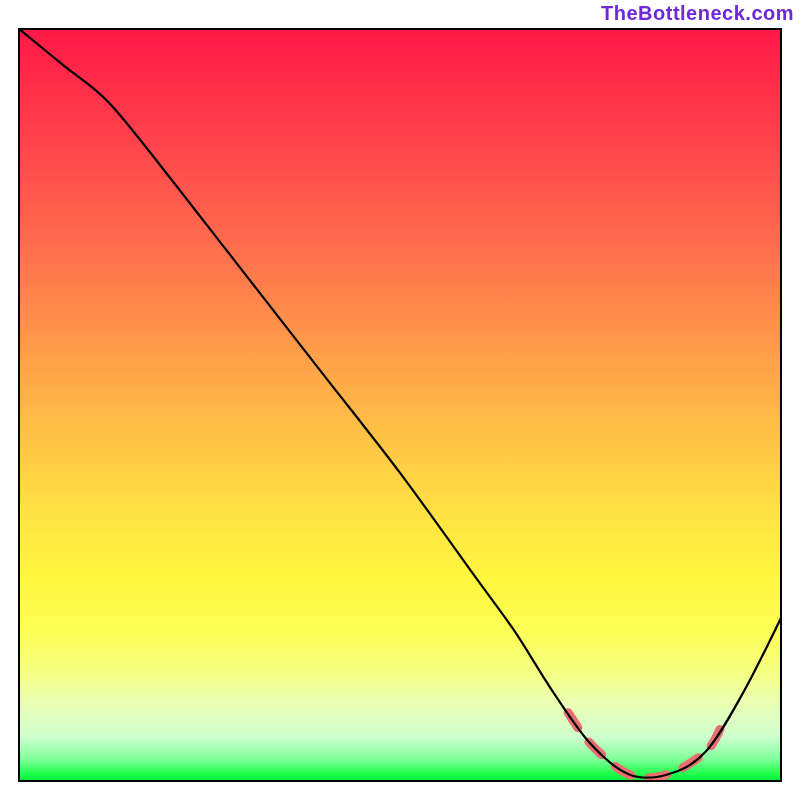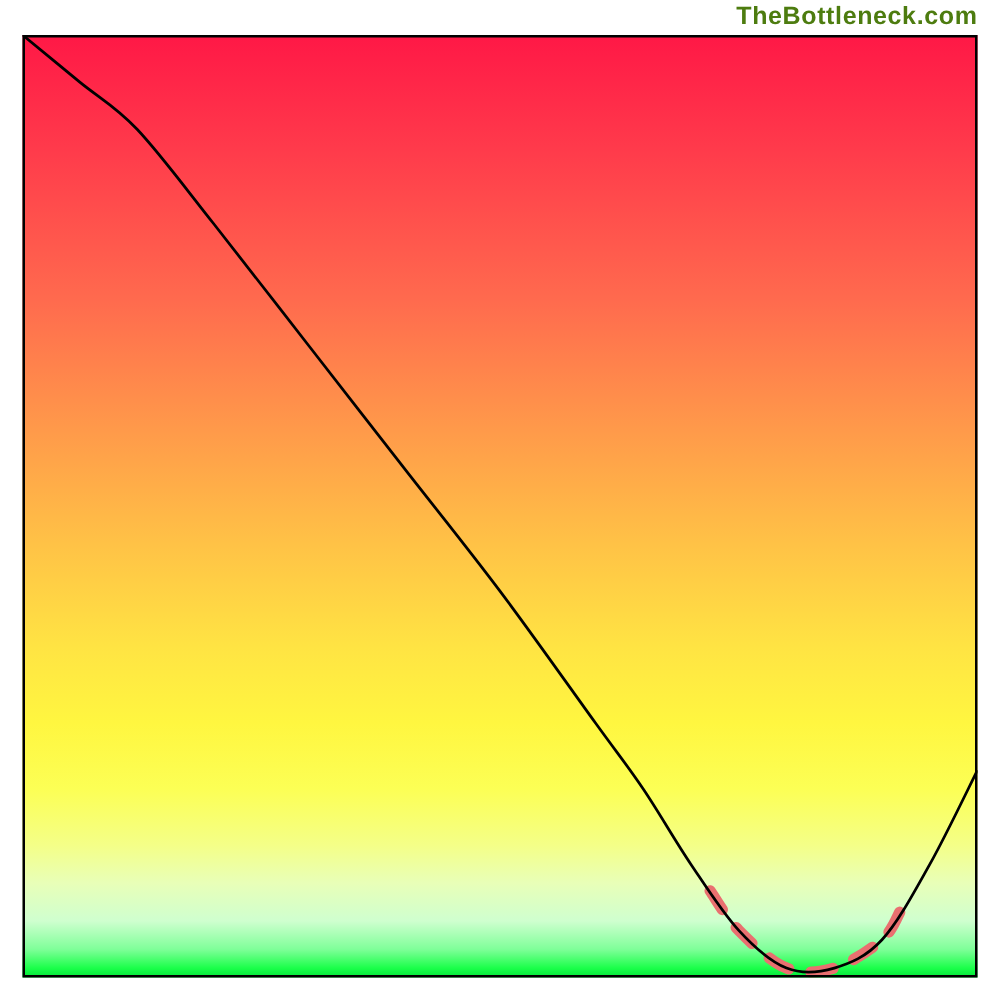--- a/index.html
+++ b/index.html
@@ -15,21 +15,21 @@
     #ffe443 65%,
     #fff640 73%,
     #fcff55 80%,
     #f4ff88 86%,
     #e8ffb8 90%,
     #cfffcf 94%,
     #7fff99 97%,
     #1bff4a 99%,
     #00e838 100%)}
 .frame{position:absolute;left:0;top:0;right:0;bottom:0;border:2px solid #000;pointer-events:none}
-.attr{position:absolute;right:18px;top:2px;font:700 20px Arial,Helvetica,sans-serif;color:#4d7c0f;letter-spacing:.5px}
+.attr{position:absolute;right:6px;top:2px;font:700 20px Arial,Helvetica,sans-serif;color:#6d28d9;letter-spacing:.5px}
 svg.curve{position:absolute;left:0;top:0;width:100%;height:100%}
 path.line{fill:none;stroke:#000;stroke-width:2.2}
 path.dash{fill:none;stroke:#e97070;stroke-width:9;stroke-linecap:round;stroke-dasharray:18 18}
 </style>
 </head>
 <body>
 
 <div class="chart">
   <div class="attr">TheBottleneck.com</div>
 

